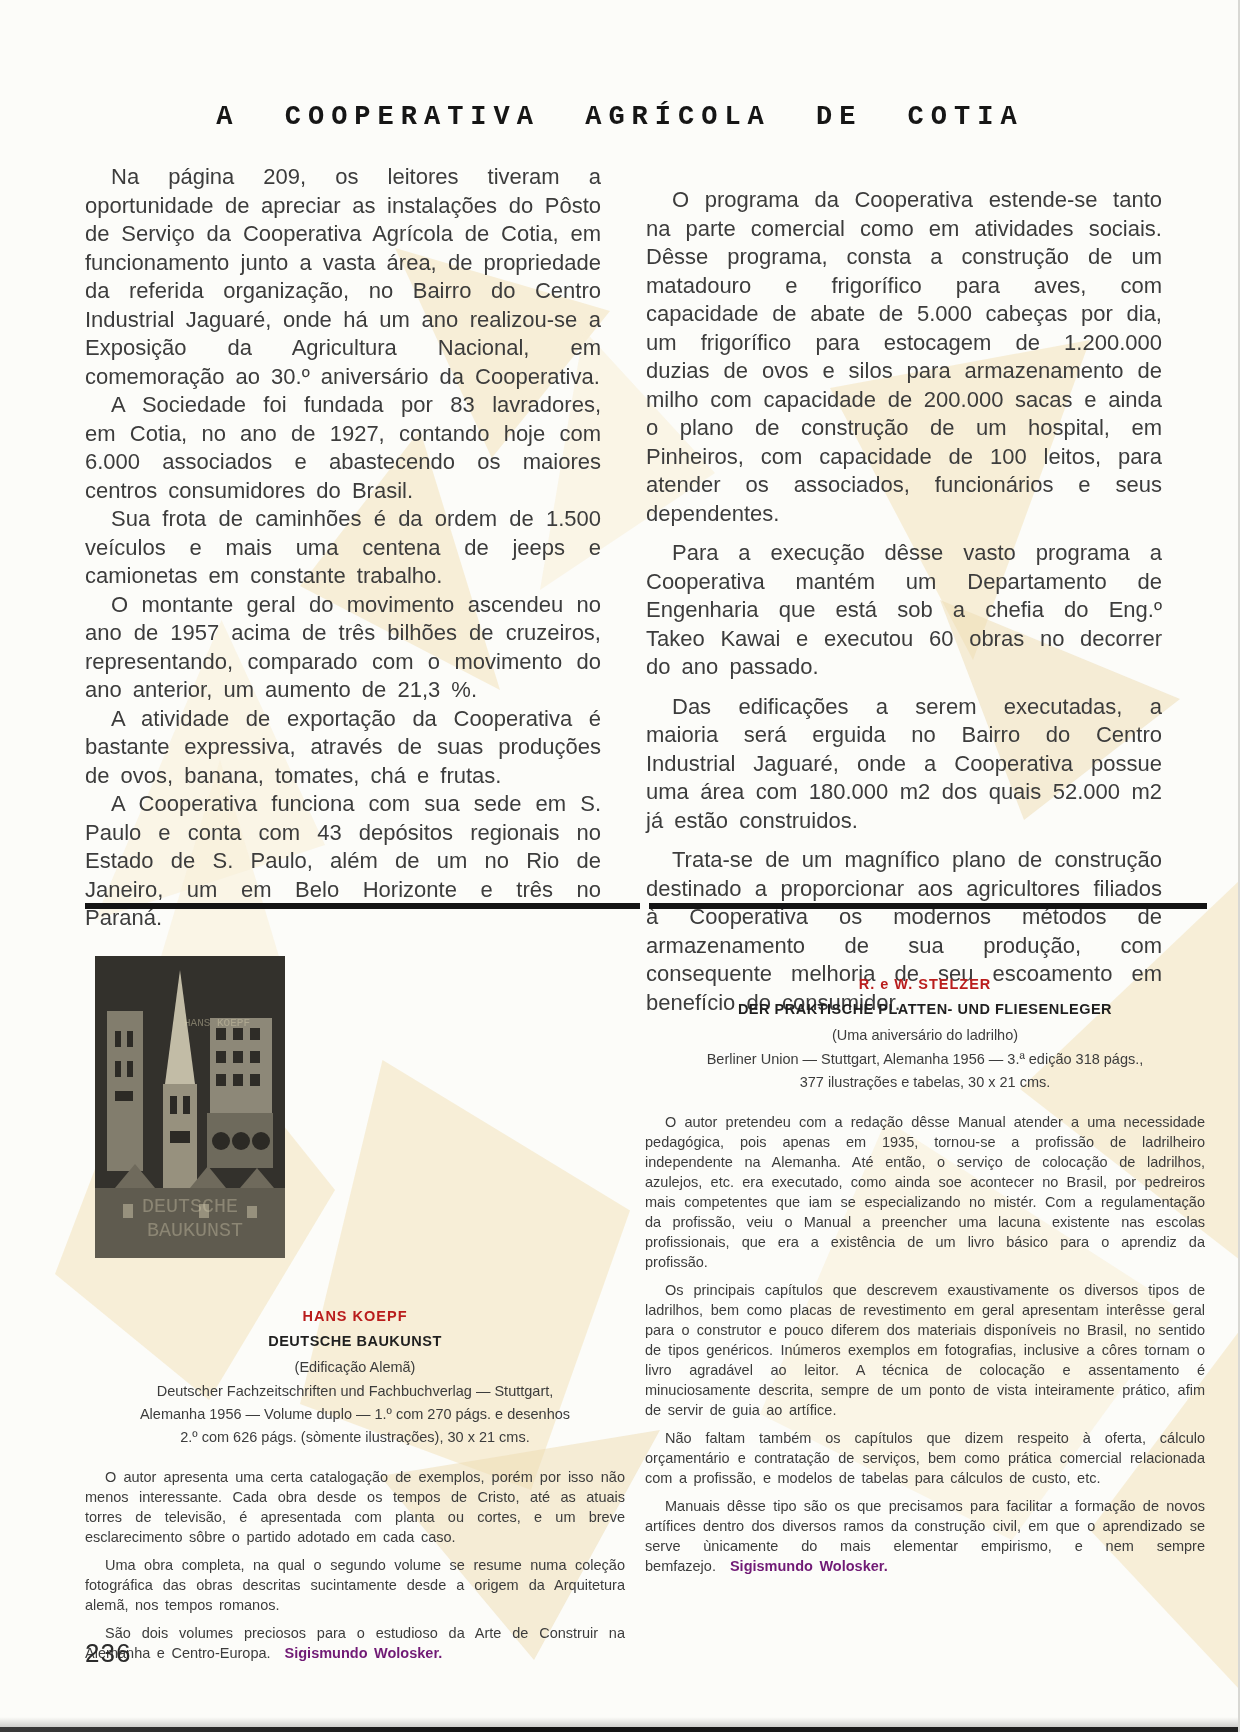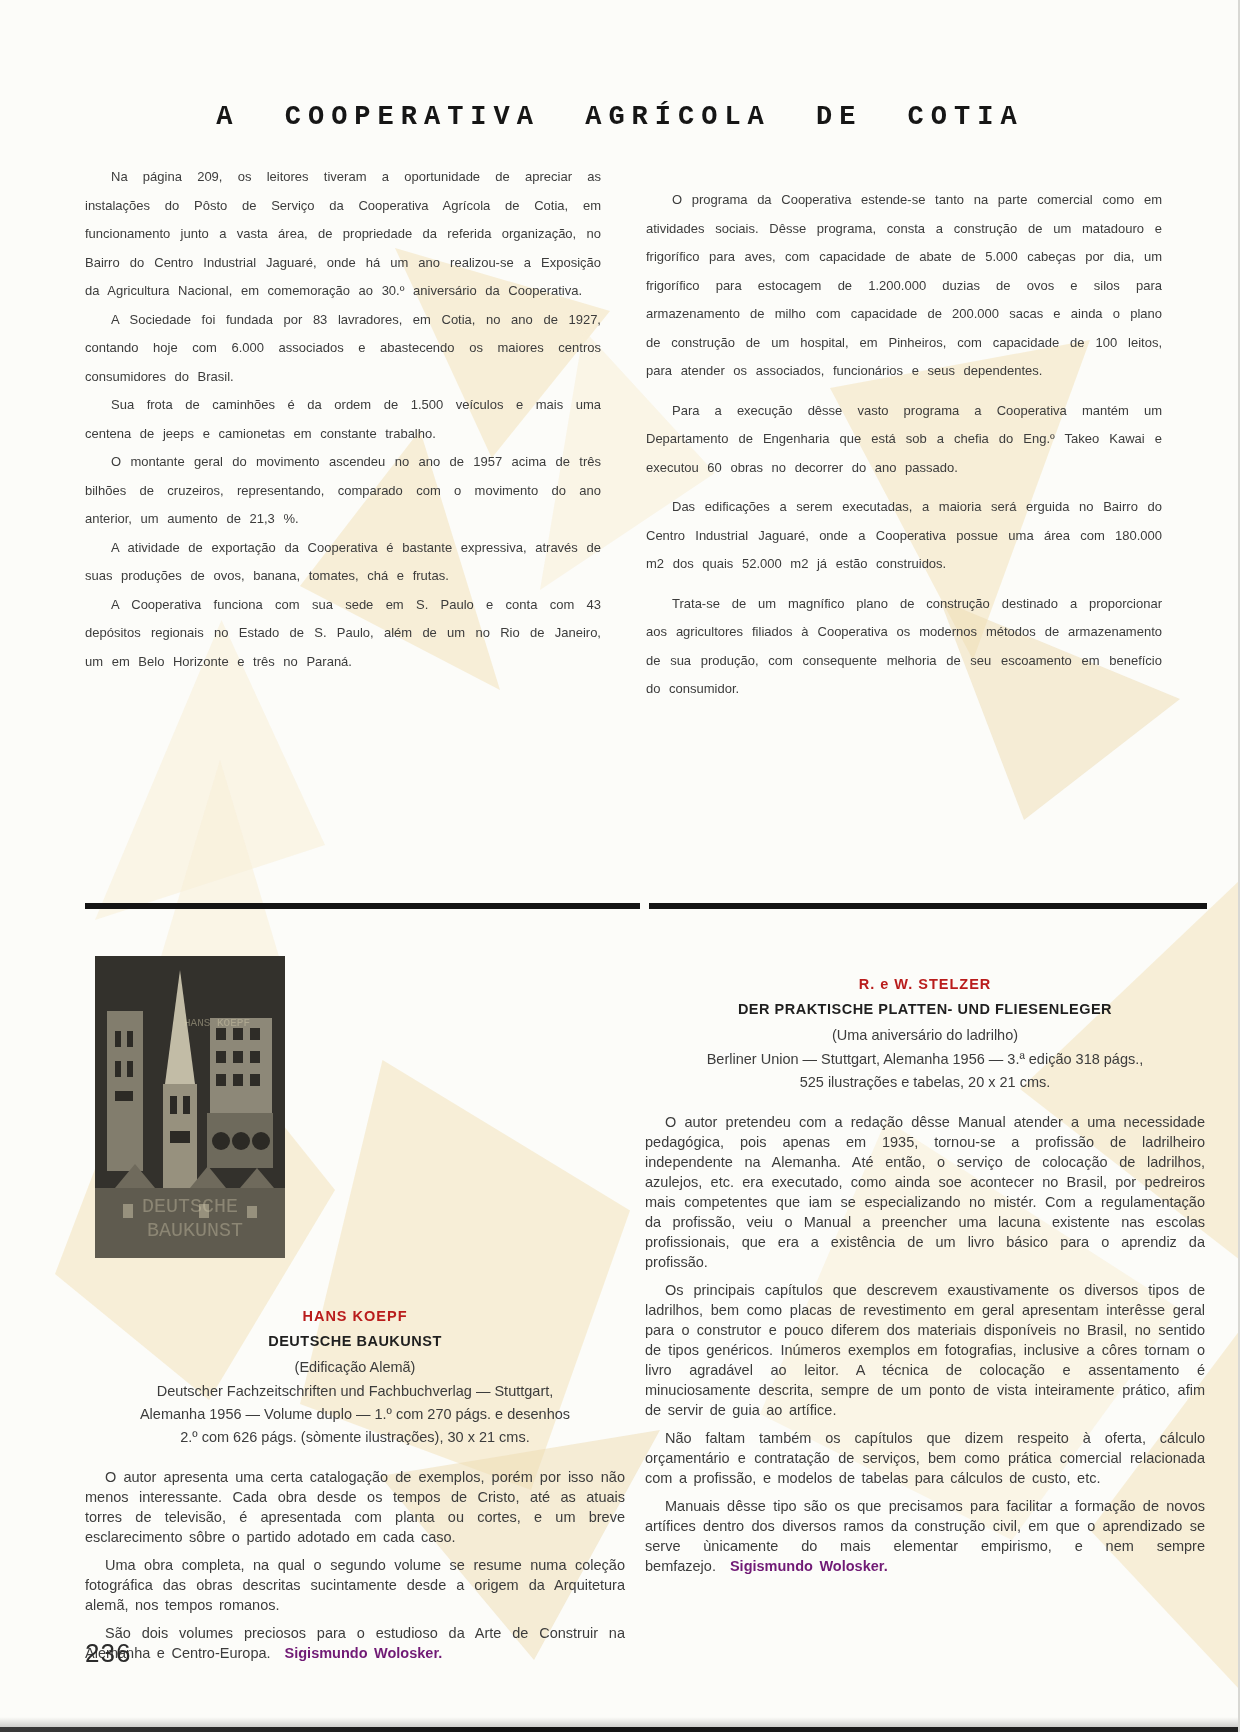--- a/index.html
+++ b/index.html
@@ -27,21 +27,21 @@
     font-size:27px;
     letter-spacing:7px;
     word-spacing:22px;
     color:#161616;
   }
   .article-col{position:absolute;top:163px;width:516px;}
   .article-col.left{left:85px;}
   .article-col.right{left:646px;margin-top:23px;}
   .article-col p{
     margin:0;
-    font-size:13px;
+    font-size:22px;
     line-height:28.5px;
     text-align:justify;
     text-indent:26px;
     word-spacing:5px;
   }
   .article-col.right p{margin-bottom:11px;}
   .rule{position:absolute;top:903px;left:85px;width:1122px;height:6px;background:#141414;}
   .rule-gap{position:absolute;top:903px;left:640px;width:9px;height:6px;background:#fcfcf9;}
   
   .review{position:absolute;top:948px;font-size:14.5px;}
@@ -175,21 +175,21 @@
         <p><span>São dois volumes preciosos para o estudioso da Arte de Construir na Alemanha e Centro-Europa.</span><span class="signature">Sigismundo Wolosker.</span></p>
       </div>
     </div>
 
     <div class="review right">
       <div class="review-head">
         <div class="review-author">R. e W. STELZER</div>
         <div class="review-title">DER PRAKTISCHE PLATTEN- UND FLIESENLEGER</div>
         <div class="review-subtitle">(Uma aniversário do ladrilho)</div>
         <div class="review-imprint">Berliner Union — Stuttgart, Alemanha 1956 — 3.ª edição 318 págs.,</div>
-        <div class="review-imprint">525 ilustrações e tabelas, 20 x 21 cms.</div>
+        <div class="review-imprint">377 ilustrações e tabelas, 30 x 21 cms.</div>
       </div>
       <div class="review-body">
         <p>O autor pretendeu com a redação dêsse Manual atender a uma necessidade pedagógica, pois apenas em 1935, tornou-se a profissão de ladrilheiro independente na Alemanha. Até então, o serviço de colocação de ladrilhos, azulejos, etc. era executado, como ainda soe acontecer no Brasil, por pedreiros mais competentes que iam se especializando no mistér. Com a regulamentação da profissão, veiu o Manual a preencher uma lacuna existente nas escolas profissionais, que era a existência de um livro básico para o aprendiz da profissão.</p>
         <p>Os principais capítulos que descrevem exaustivamente os diversos tipos de ladrilhos, bem como placas de revestimento em geral apresentam interêsse geral para o construtor e pouco diferem dos materiais disponíveis no Brasil, no sentido de tipos genéricos. Inúmeros exemplos em fotografias, inclusive a côres tornam o livro agradável ao leitor. A técnica de colocação e assentamento é minuciosamente descrita, sempre de um ponto de vista inteiramente prático, afim de servir de guia ao artífice.</p>
         <p>Não faltam também os capítulos que dizem respeito à oferta, cálculo orçamentário e contratação de serviços, bem como prática comercial relacionada com a profissão, e modelos de tabelas para cálculos de custo, etc.</p>
         <p><span>Manuais dêsse tipo são os que precisamos para facilitar a formação de novos artífices dentro dos diversos ramos da construção civil, em que o aprendizado se serve ùnicamente do mais elementar empirismo, e nem sempre bemfazejo.</span><span class="signature">Sigismundo Wolosker.</span></p>
       </div>
     </div>
 
     <div class="page-number">236</div>

